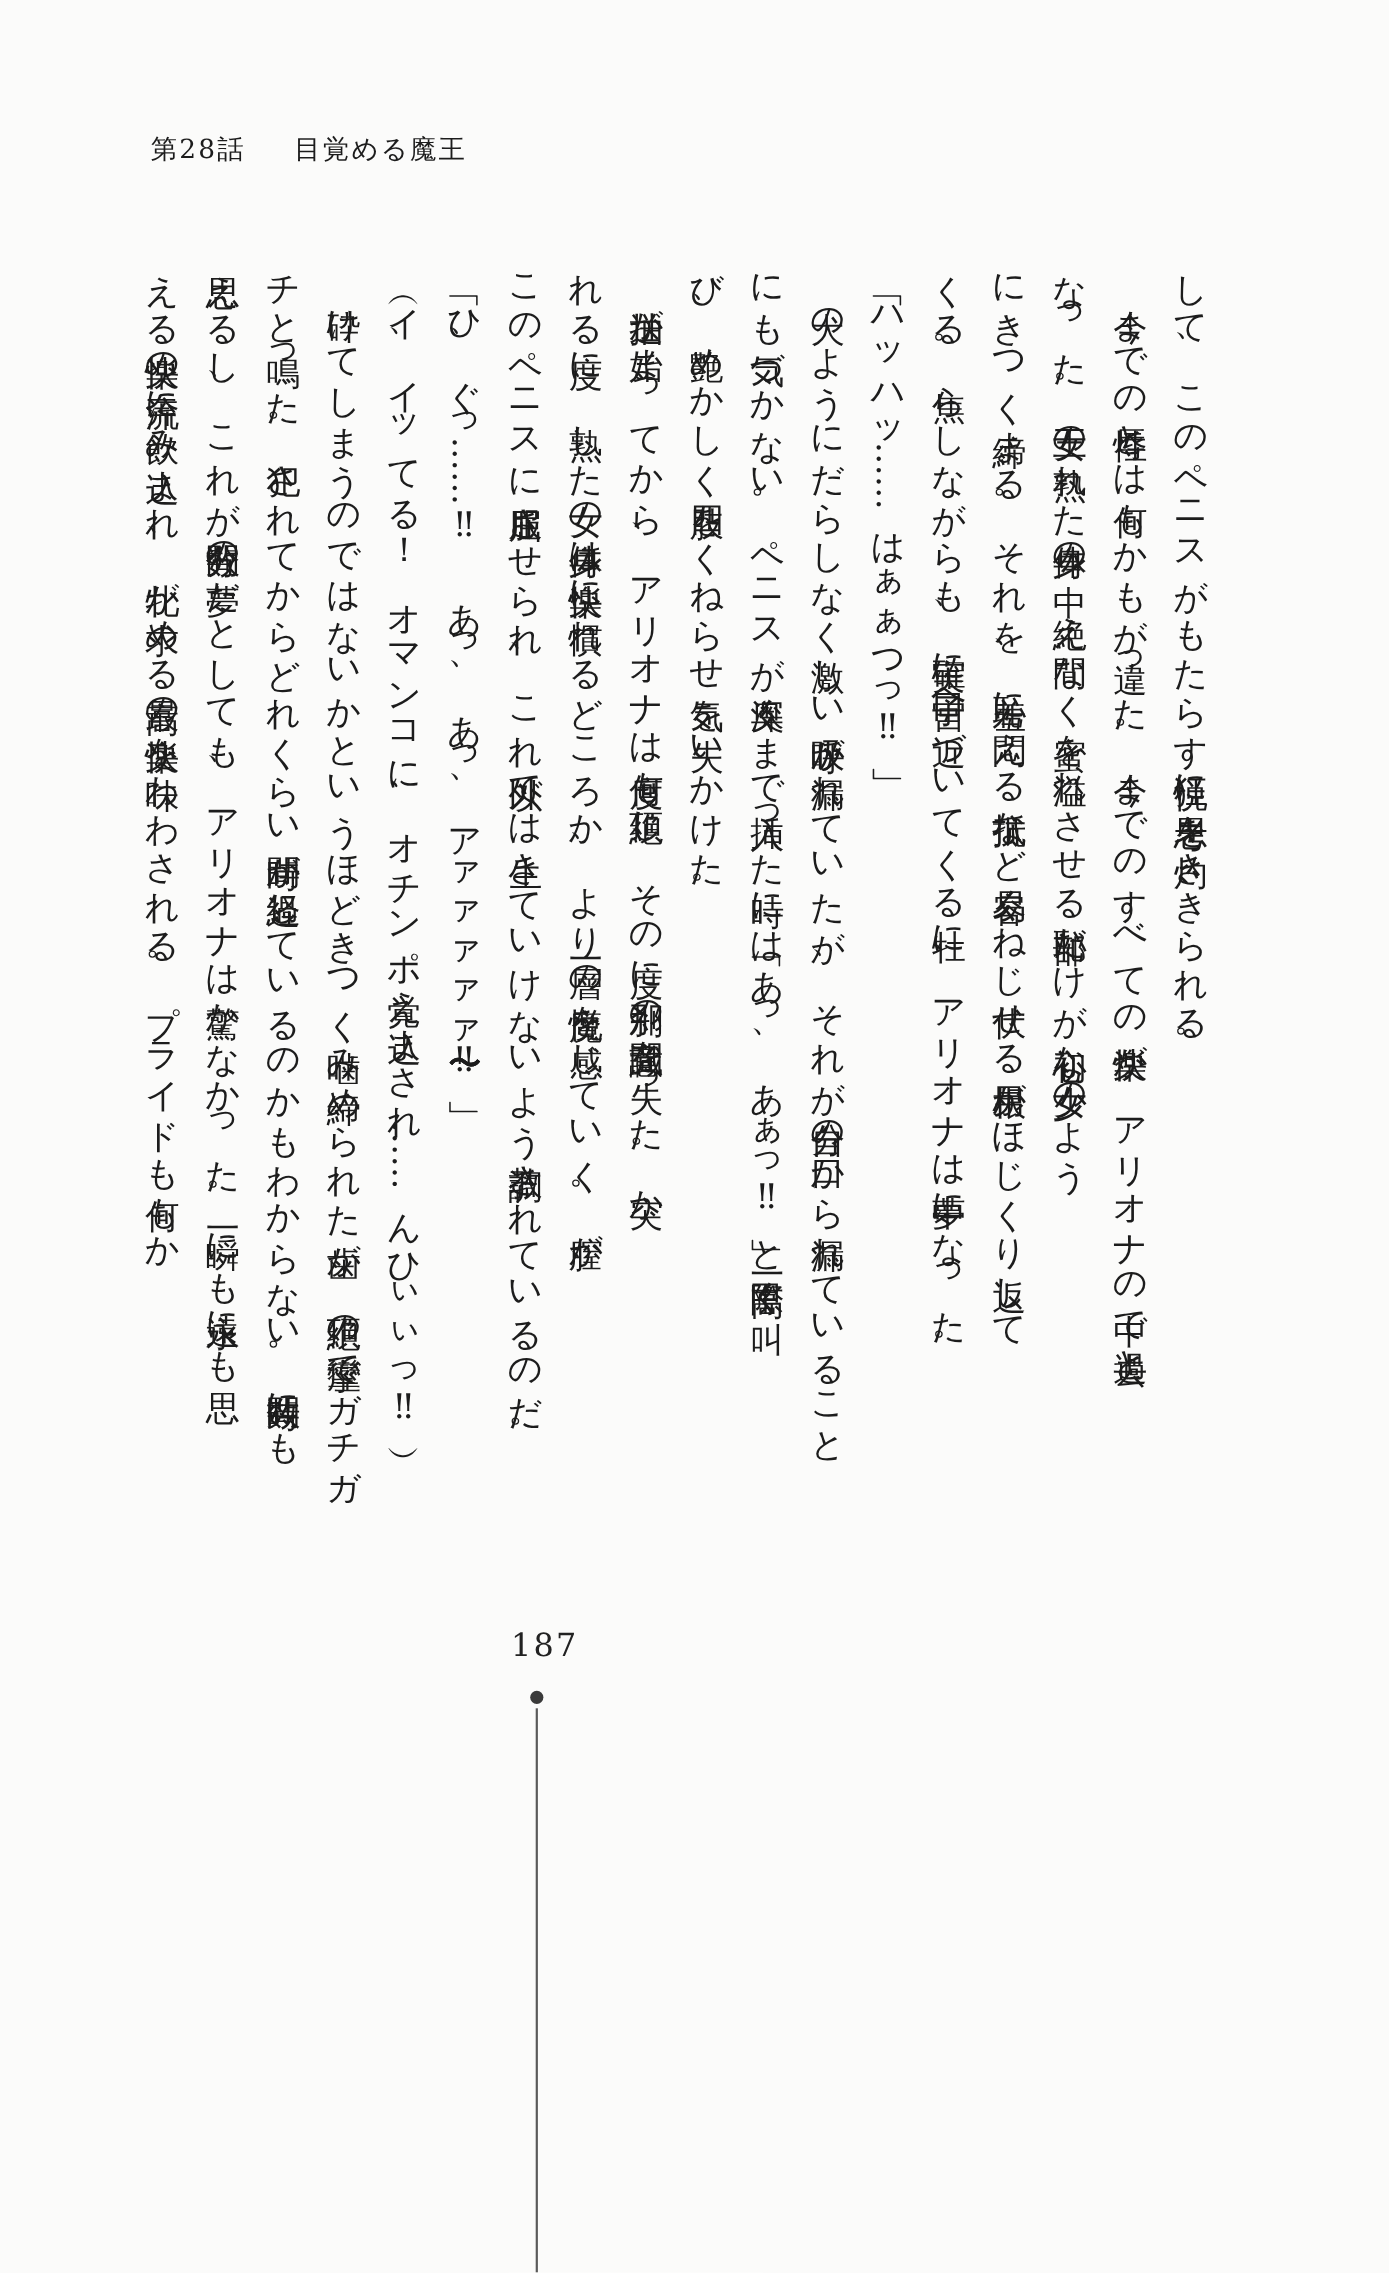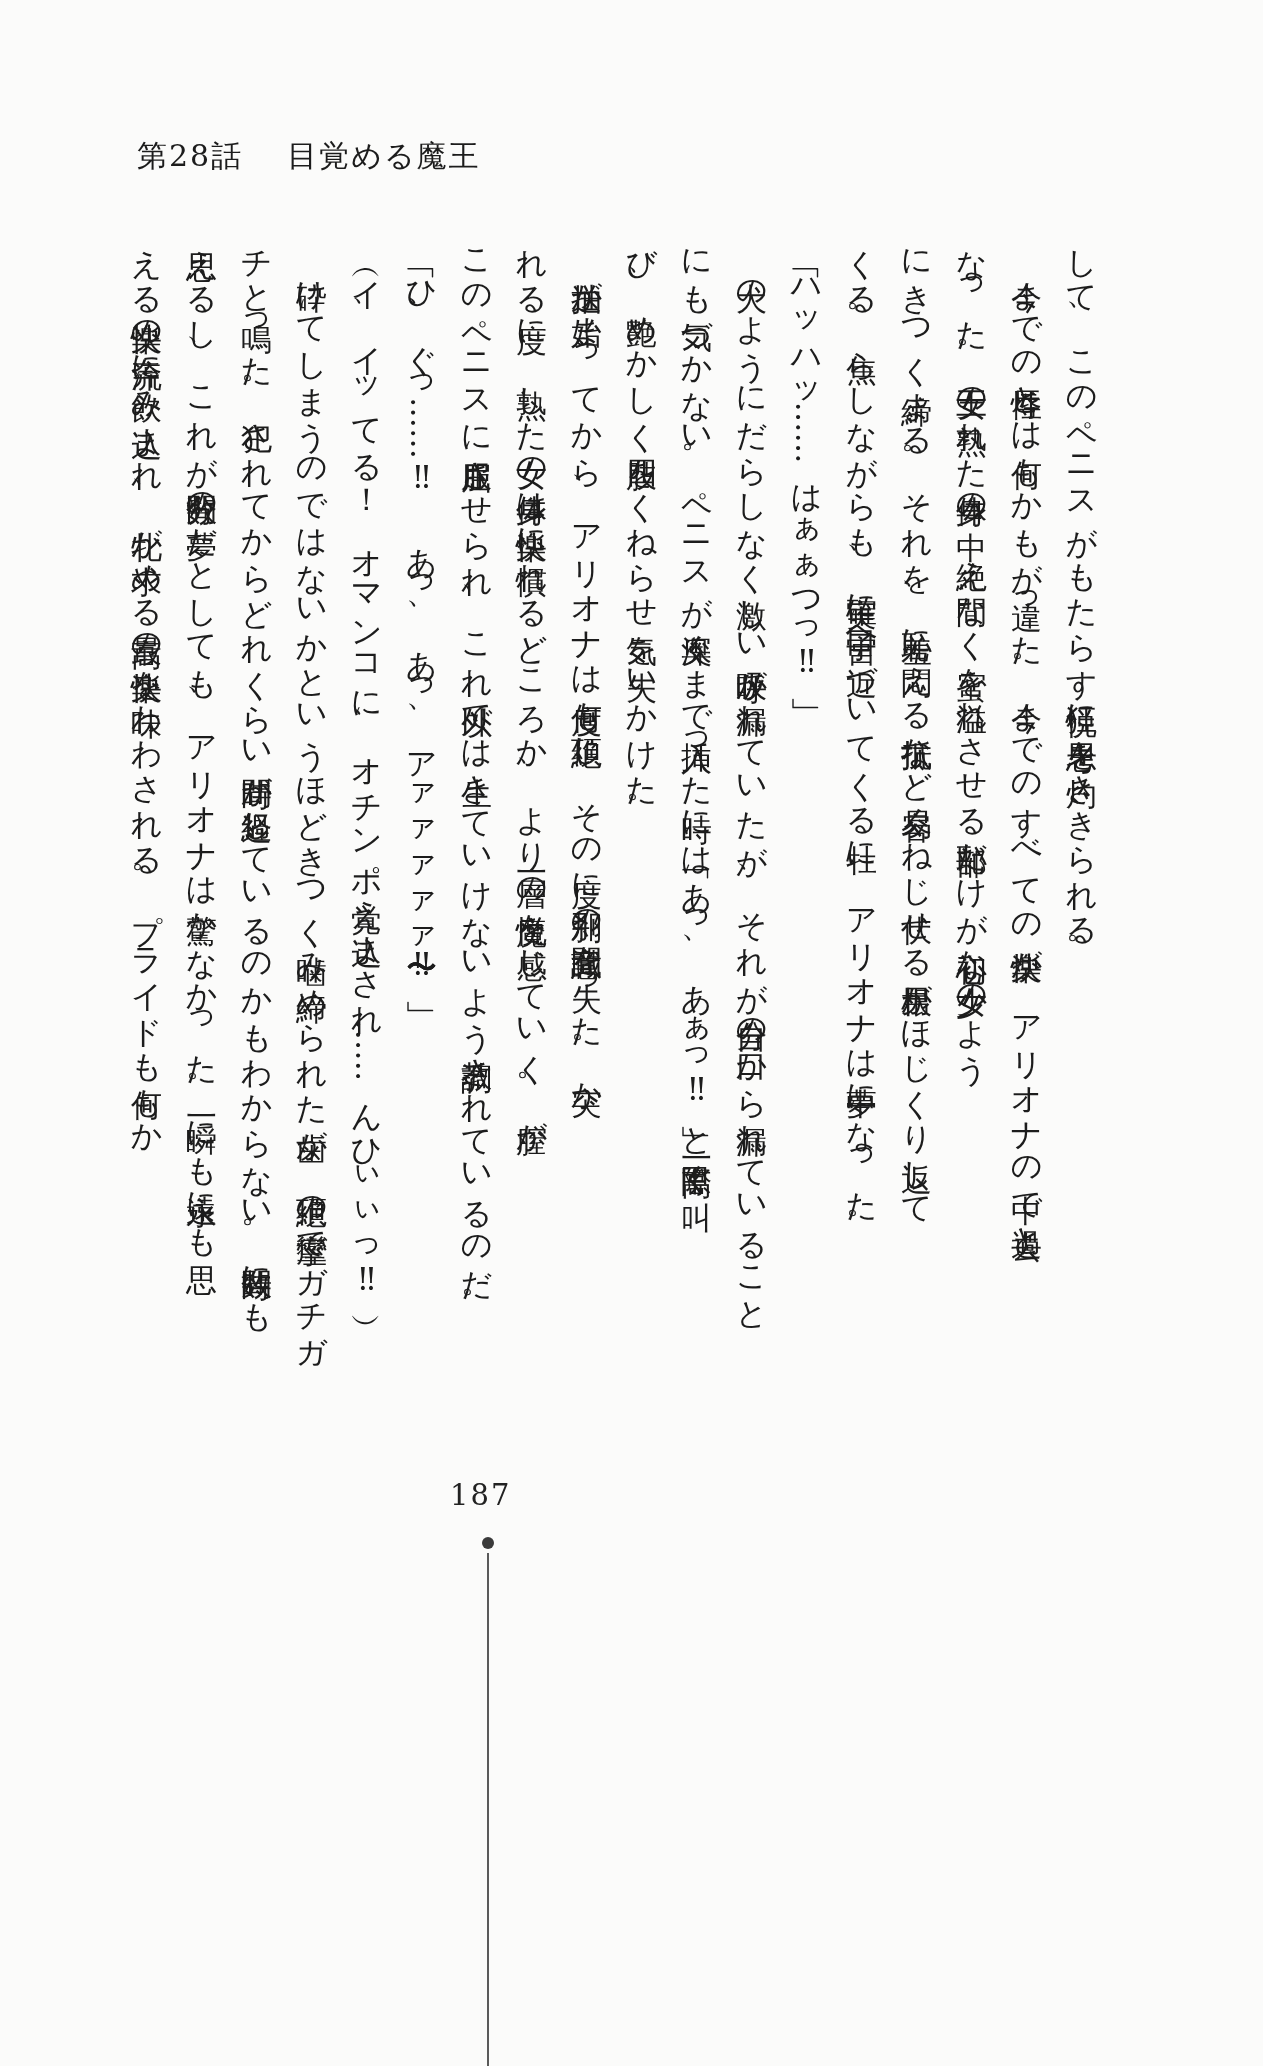--- a/index.html
+++ b/index.html
@@ -9,22 +9,22 @@
     height:2066px;
     background:#fbfbfa;
     overflow:hidden;
     font-family:"DejaVu Serif","Liberation Serif",serif;
     color:#1c1c1c;
   }
   
   .header{
     position:absolute;
     left:137px;
-    top:136px;
-    font-size:30px;
+    top:120px;
+    font-size:24px;
     letter-spacing:2px;
     white-space:nowrap;
   }
   .header .gap{display:inline-block;width:44px;}
   
   .body{
     position:absolute;
     top:228px;
     right:154px;
     height:1246px;
@@ -35,21 +35,21 @@
     letter-spacing:0;
   }
   .tl{white-space:nowrap;}
   .ind{text-indent:31px;}
   
   .pagenum{
     position:absolute;
     left:450px;
     top:1478px;
     width:76px;
-    text-align:left;
+    text-align:right;
     font-size:29px;
     letter-spacing:2px;
     color:#222;
   }
   .footer-dot{
     position:absolute;
     left:482px;
     top:1537px;
     width:12px;
     height:12px;

